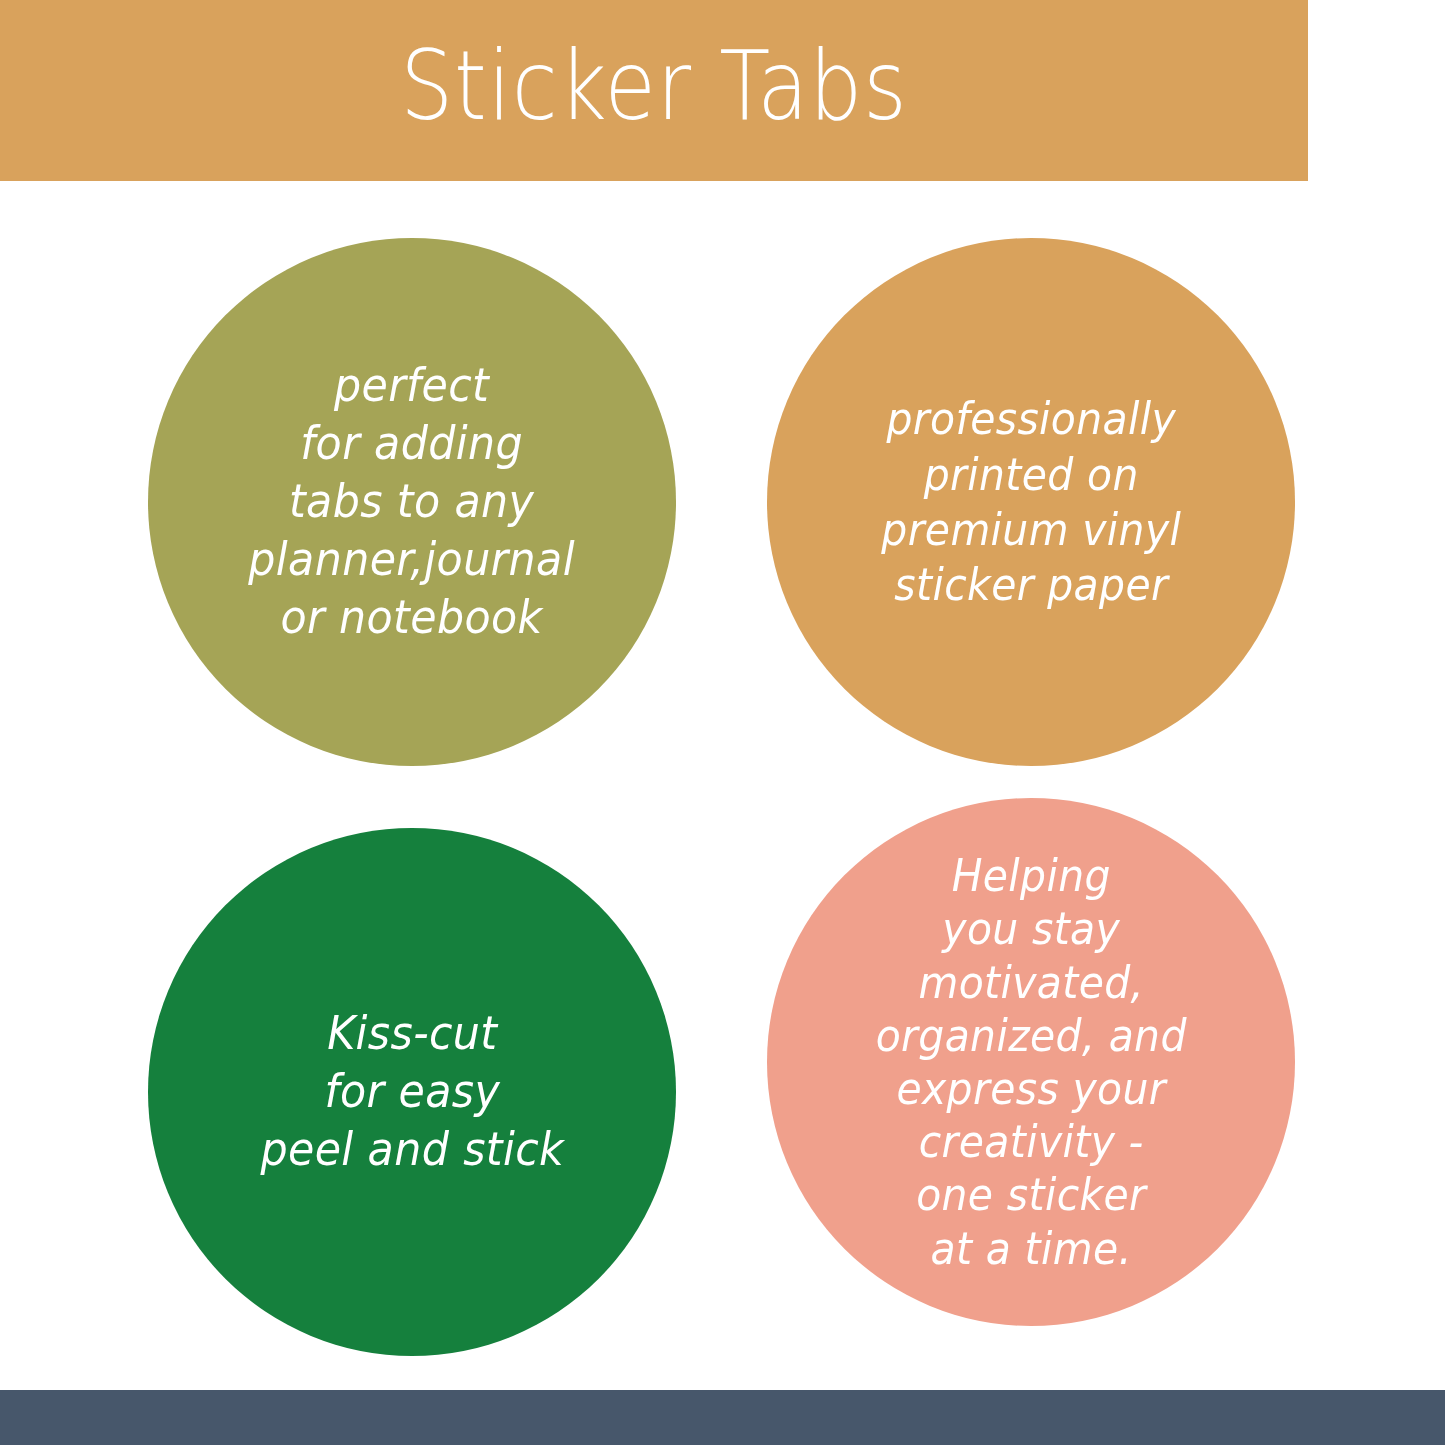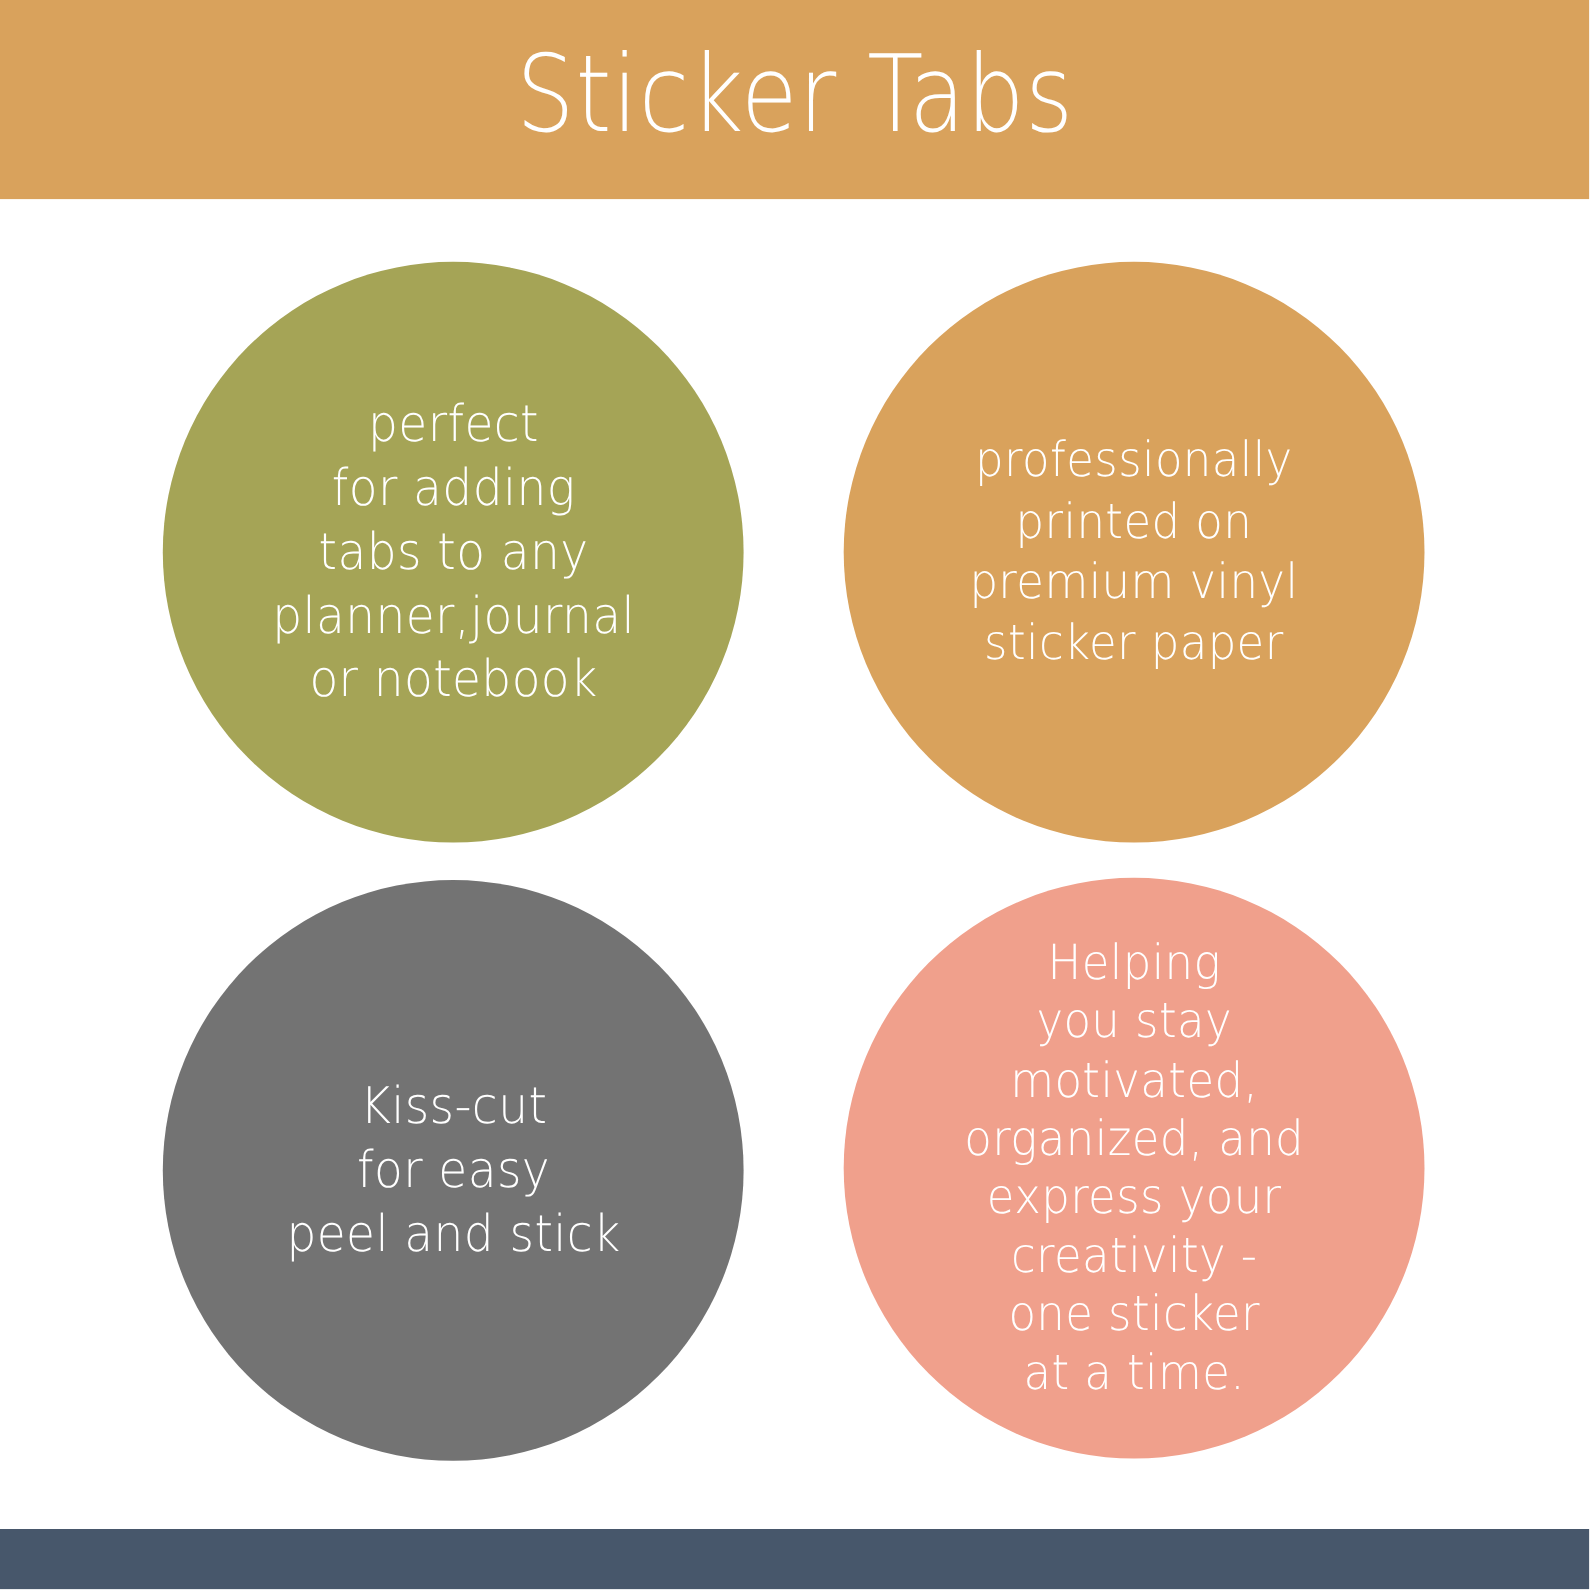--- a/index.html
+++ b/index.html
@@ -17,21 +17,21 @@
     height: 1445px;
     background: #ffffff;
     overflow: hidden;
   }
 
   
   .header-banner {
     position: absolute;
     left: 0;
     top: 0;
-    width: 1445px;
+    width: 1308px;
     height: 181px;
     background: #d9a25c;
     display: flex;
     align-items: center;
     justify-content: center;
   }
   .header-title {
     color: #ffffff;
     font-family: "DejaVu Sans", sans-serif;
     font-size: 97px;
@@ -45,20 +45,21 @@
     padding-bottom: 10px;
   }
 
   
   .circle-grid {
     position: absolute;
     left: 0;
     top: 181px;
     width: 1445px;
     height: 1209px;
+    font-style: italic;
   }
   .circle {
     position: absolute;
     border-radius: 50%;
     display: flex;
     align-items: center;
     justify-content: center;
     text-align: center;
     box-sizing: border-box;
   }
@@ -88,24 +89,24 @@
     top: 57px;
     width: 528px;
     height: 528px;
     background: #d9a25c;
     justify-content: center;
   }
   .circle-tan .circle-text { font-size: 44px; }
 
   .circle-blue {
     left: 148px;
-    top: 619px;
+    top: 647px;
     width: 528px;
     height: 528px;
-    background: #737373;
+    background: #15803d;
   }
   .circle-blue .circle-text { font-size: 46px; }
 
   .circle-pink {
     left: 767px;
     top: 617px;
     width: 528px;
     height: 528px;
     background: #f0a08c;
   }

